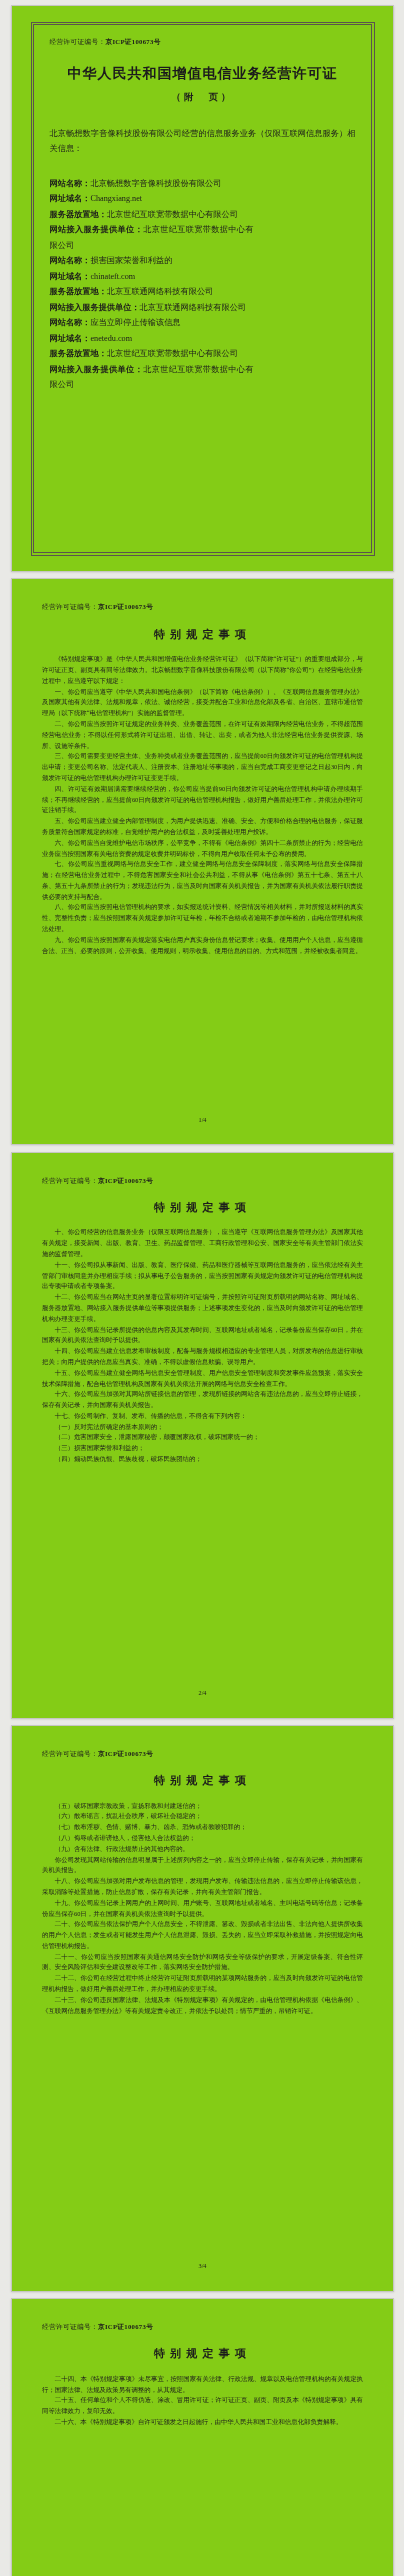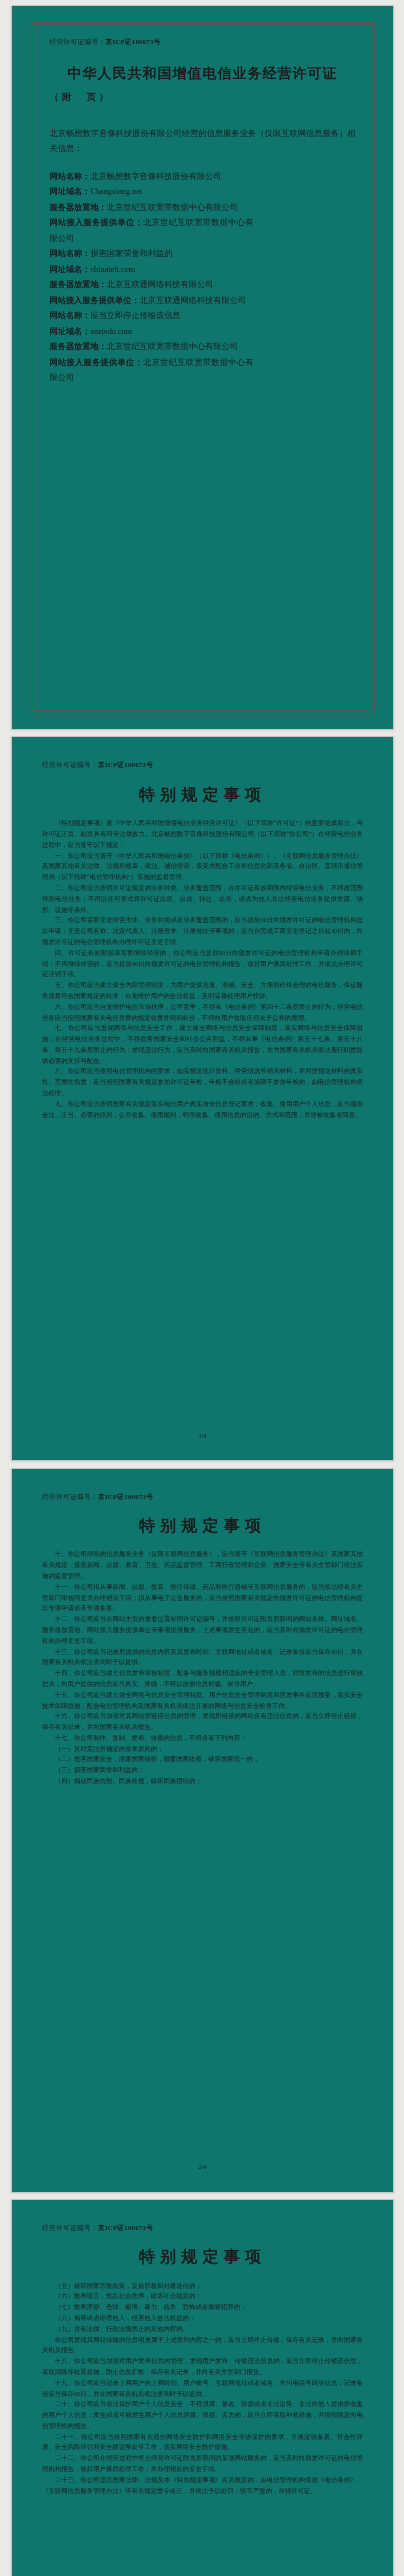--- a/index.html
+++ b/index.html
@@ -5,23 +5,23 @@
   * { margin: 0; padding: 0; box-sizing: border-box; }
   html, body { background: #e9e9e6; }
   body {
     width: 405px;
     font-family: "Liberation Serif", "DejaVu Serif", serif;
     color: #1c1c1c;
   }
   .doc { padding: 5.2px 0 3.1px; }
   .page {
     width: 383px;
-    height: 725px;
+    height: 567px;
     margin: 0 auto 6.2px;
-    background: #0f766e;
+    background: #84cc16;
     border: 0.5px solid #c6c6c2;
     box-shadow: 0 0.5px 2.1px rgba(0,0,0,0.16);
     position: relative;
     overflow: hidden;
   }
   
   .cert-frame {
     position: absolute;
     top: 15.5px; bottom: 15.5px; left: 18.5px; right: 18.5px;
     border: 1px solid #5a544d;
@@ -38,34 +38,34 @@
   .cert-title {
     font-size: 14px;
     font-weight: bold;
     text-align: center;
     letter-spacing: 1px;
     margin-top: 18.5px;
   }
   .cert-subtitle {
     font-size: 9.3px;
     font-weight: bold;
-    text-align: left;
+    text-align: center;
     letter-spacing: 3.1px;
     margin-top: 8.2px;
   }
   .cert-body { margin-top: 21.6px; font-size: 8.2px; line-height: 15.5px; }
-  .cert-intro { margin-bottom: 12px; text-align: justify; }
+  .cert-intro { margin-bottom: 19px; text-align: justify; }
   .entries { width: 204px; margin-top: 11px; }
   .entry { text-align: justify; }
   .entry-label { font-weight: bold; }
   
   .prov-page { padding: 24px 30px 0; }
   .prov-header { font-size: 6.7px; letter-spacing: 0.3px; }
   .prov-title {
-    font-size: 16px;
+    font-size: 11px;
     font-weight: bold;
     text-align: center;
     letter-spacing: 5.2px;
     margin: 14.4px 0 12.4px;
   }
   .prov-body { font-size: 6.4px; line-height: 10.8px; text-align: justify; }
   .para { text-indent: 2em; }
   .page-no {
     position: absolute;
     bottom: 21.6px; left: 0; right: 0;

